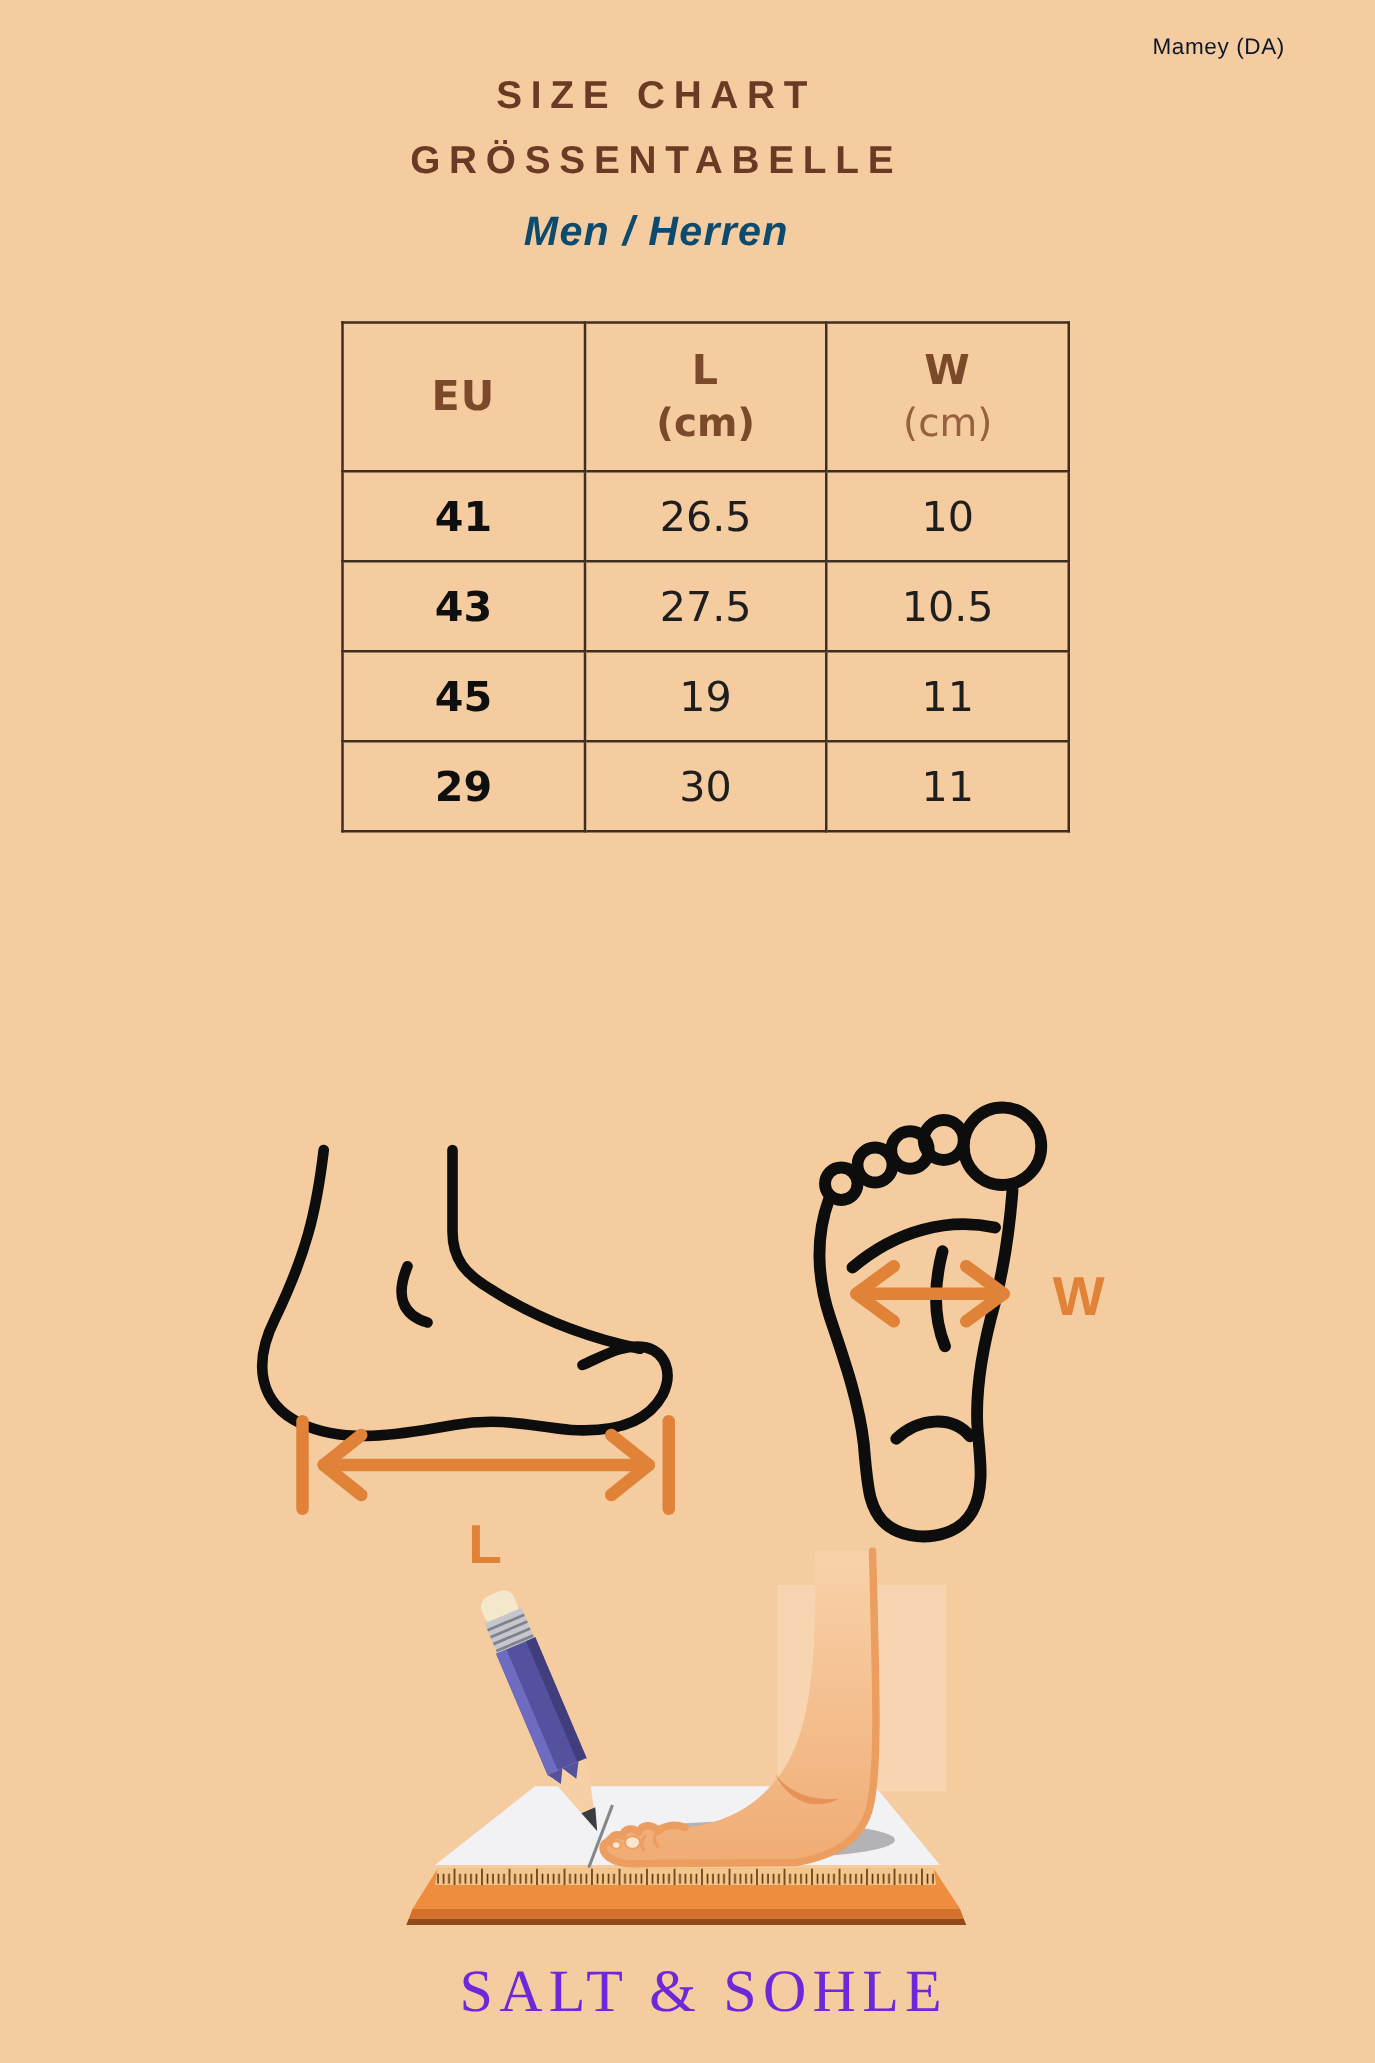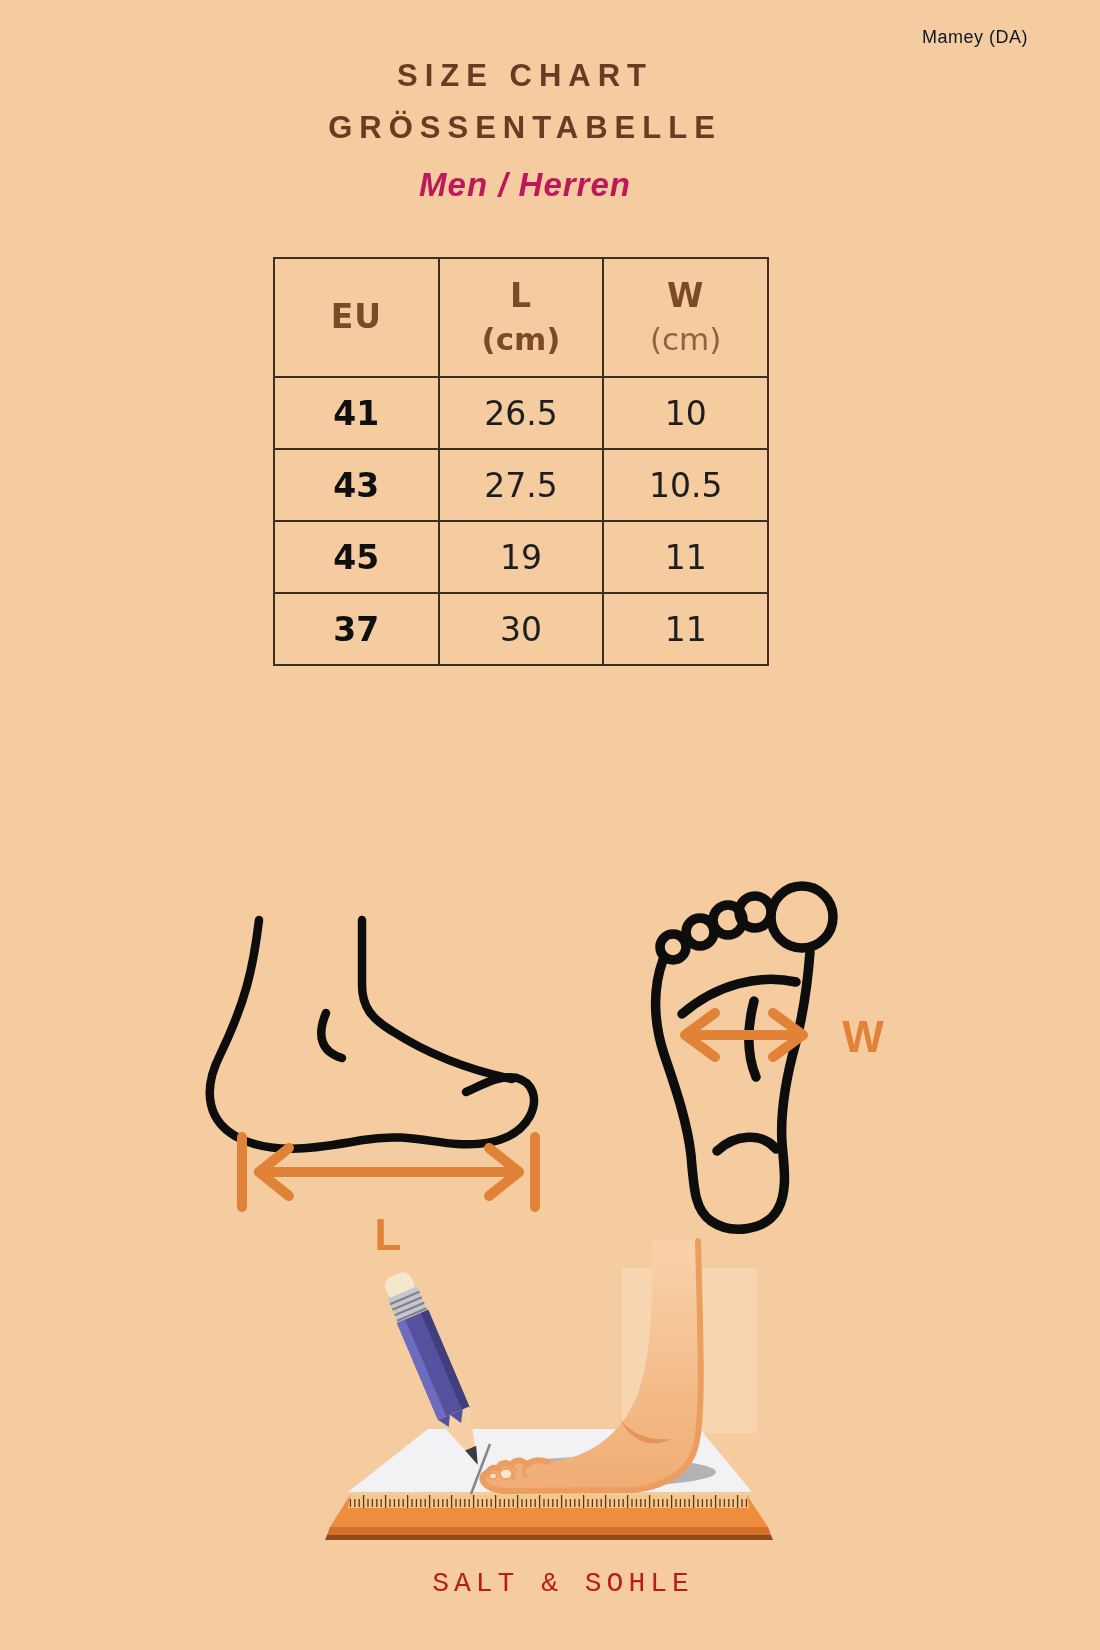--- a/index.html
+++ b/index.html
@@ -17,46 +17,46 @@
   .title-line {
     position:absolute; left:525px; transform:translateX(-50%);
     font-size:31px; font-weight:bold; letter-spacing:7px;
     color:#6b3a25; white-space:nowrap; line-height:1;
   }
   .title-1 { top:60px; }
   .title-2 { top:112px; }
   .subtitle {
     position:absolute; left:525px; transform:translateX(-50%); top:168px;
     font-size:33px; font-weight:bold; font-style:italic;
-    color:#be185d; white-space:nowrap; line-height:1; letter-spacing:1px;
+    color:#0c4a6e; white-space:nowrap; line-height:1; letter-spacing:1px;
   }
   table.size-table {
-    position:absolute; left:273px; top:257px; width:496px;
+    position:absolute; left:273px; top:257px; width:583px;
     border-collapse:collapse; table-layout:fixed;
     font-family:"DejaVu Sans", sans-serif;
   }
   table.size-table th, table.size-table td {
     border:2px solid #3e2f22; text-align:center; vertical-align:middle;
     padding:0;
   }
   table.size-table thead th { height:117px; }
   table.size-table tbody td { height:70px; font-size:33px; color:#1e1e1e; font-weight:normal;margin-left:27px; }
   table.size-table tbody td.eu-cell { font-weight:bold; color:#0f0f0f; }
   .h-label { display:block; font-size:33px; font-weight:bold; color:#7b4a2b; letter-spacing:1px; line-height:1.35; }
   .h-unit  { display:block; font-size:31px; font-weight:bold; color:#7b4a2b; line-height:1.35; }
   .h-unit.light { font-weight:normal; color:#96613e; }
   .illustration { position:absolute; }
   .svg-label-text {
     font-family:"Liberation Sans", sans-serif;
     font-weight:bold; font-size:44px;
   }
   .brand {
     position:absolute; left:563px; transform:translateX(-50%); top:1570px;
-    font-family:Liberation Mono, monospace;
-    font-size:28px; letter-spacing:5px; color:#b91c1c; white-space:nowrap; line-height:1;
+    font-family:Liberation Serif, serif;
+    font-size:48px; letter-spacing:5px; color:#6d28d9; white-space:nowrap; line-height:1;
   }
 </style>
 </head>
 <body>
 
 <div class="variant-label">Mamey (DA)</div>
 
 <div class="title-line title-1">SIZE CHART</div>
 <div class="title-line title-2">GRÖSSENTABELLE</div>
 <div class="subtitle">Men / Herren</div>
@@ -87,21 +87,21 @@
       <td class="eu-cell">43</td>
       <td>27.5</td>
       <td>10.5</td>
     </tr>
     <tr>
       <td class="eu-cell">45</td>
       <td>19</td>
       <td>11</td>
     </tr>
     <tr>
-      <td class="eu-cell">37</td>
+      <td class="eu-cell">29</td>
       <td>30</td>
       <td>11</td>
     </tr>
   </tbody>
 </table>
 
 <svg class="illustration" style="left:195px; top:895px;" width="360" height="385" viewBox="0 0 360 385">
   <g fill="none" stroke="#0d0d0d" stroke-width="8.5" stroke-linecap="round" stroke-linejoin="round">
     <path d="M64,25 C58,75 50,108 25,160 C7,196 12,228 46,244 C82,261 128,252 168,245 C208,238 234,247 262,249 C297,251 323,243 335,221 C344,203 337,187 322,183 C305,179 287,190 271,197"></path>
     <path d="M167,25 L167,90 C167,112 177,124 197,136 C239,163 279,176 317,184"></path>

